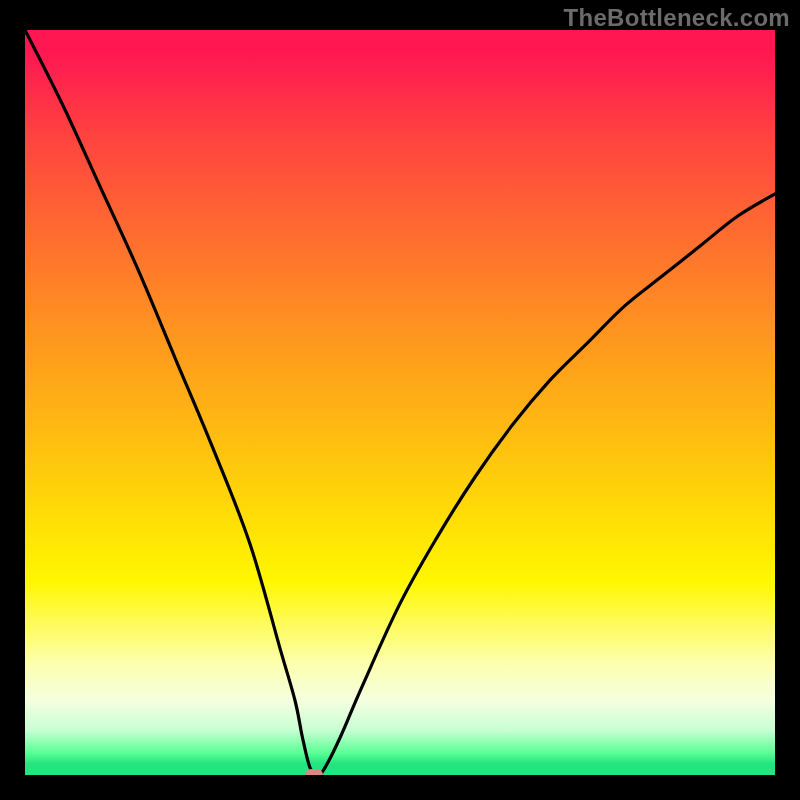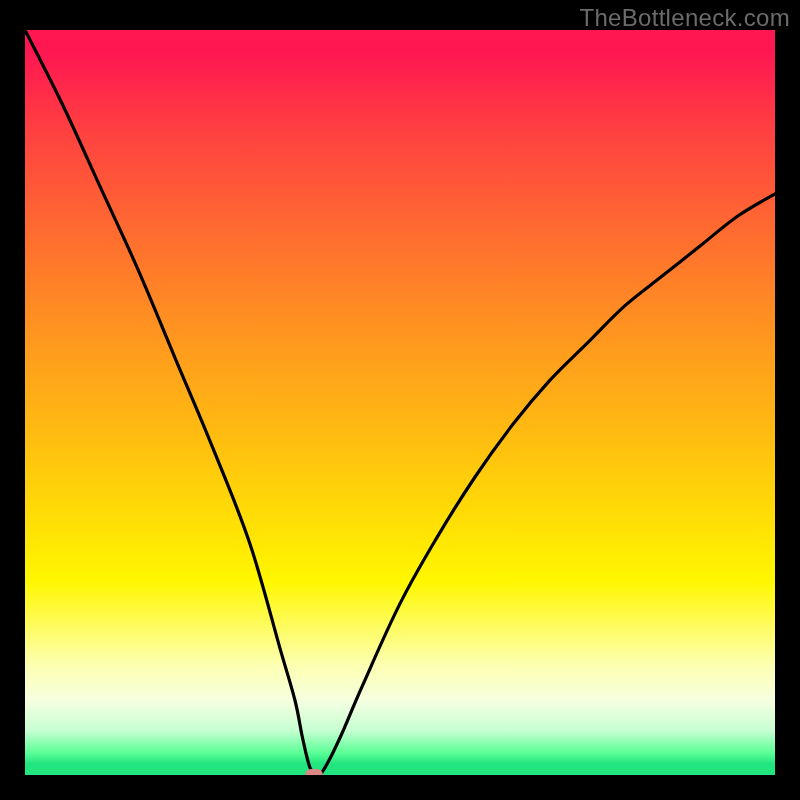--- a/index.html
+++ b/index.html
@@ -17,21 +17,21 @@
     height: 800px;
     background: #000;
   }
   .watermark {
     position: absolute;
     top: 4px;
     right: 10px;
     color: #6b6b6b;
     font-size: 24px;
     letter-spacing: 0.3px;
-    font-weight: 400;
+    font-weight: 700;
     z-index: 10;
   }
   .plot-area {
     position: absolute;
     left: 25px;
     top: 30px;
     width: 750px;
     height: 745px;
     overflow: hidden;
   }

